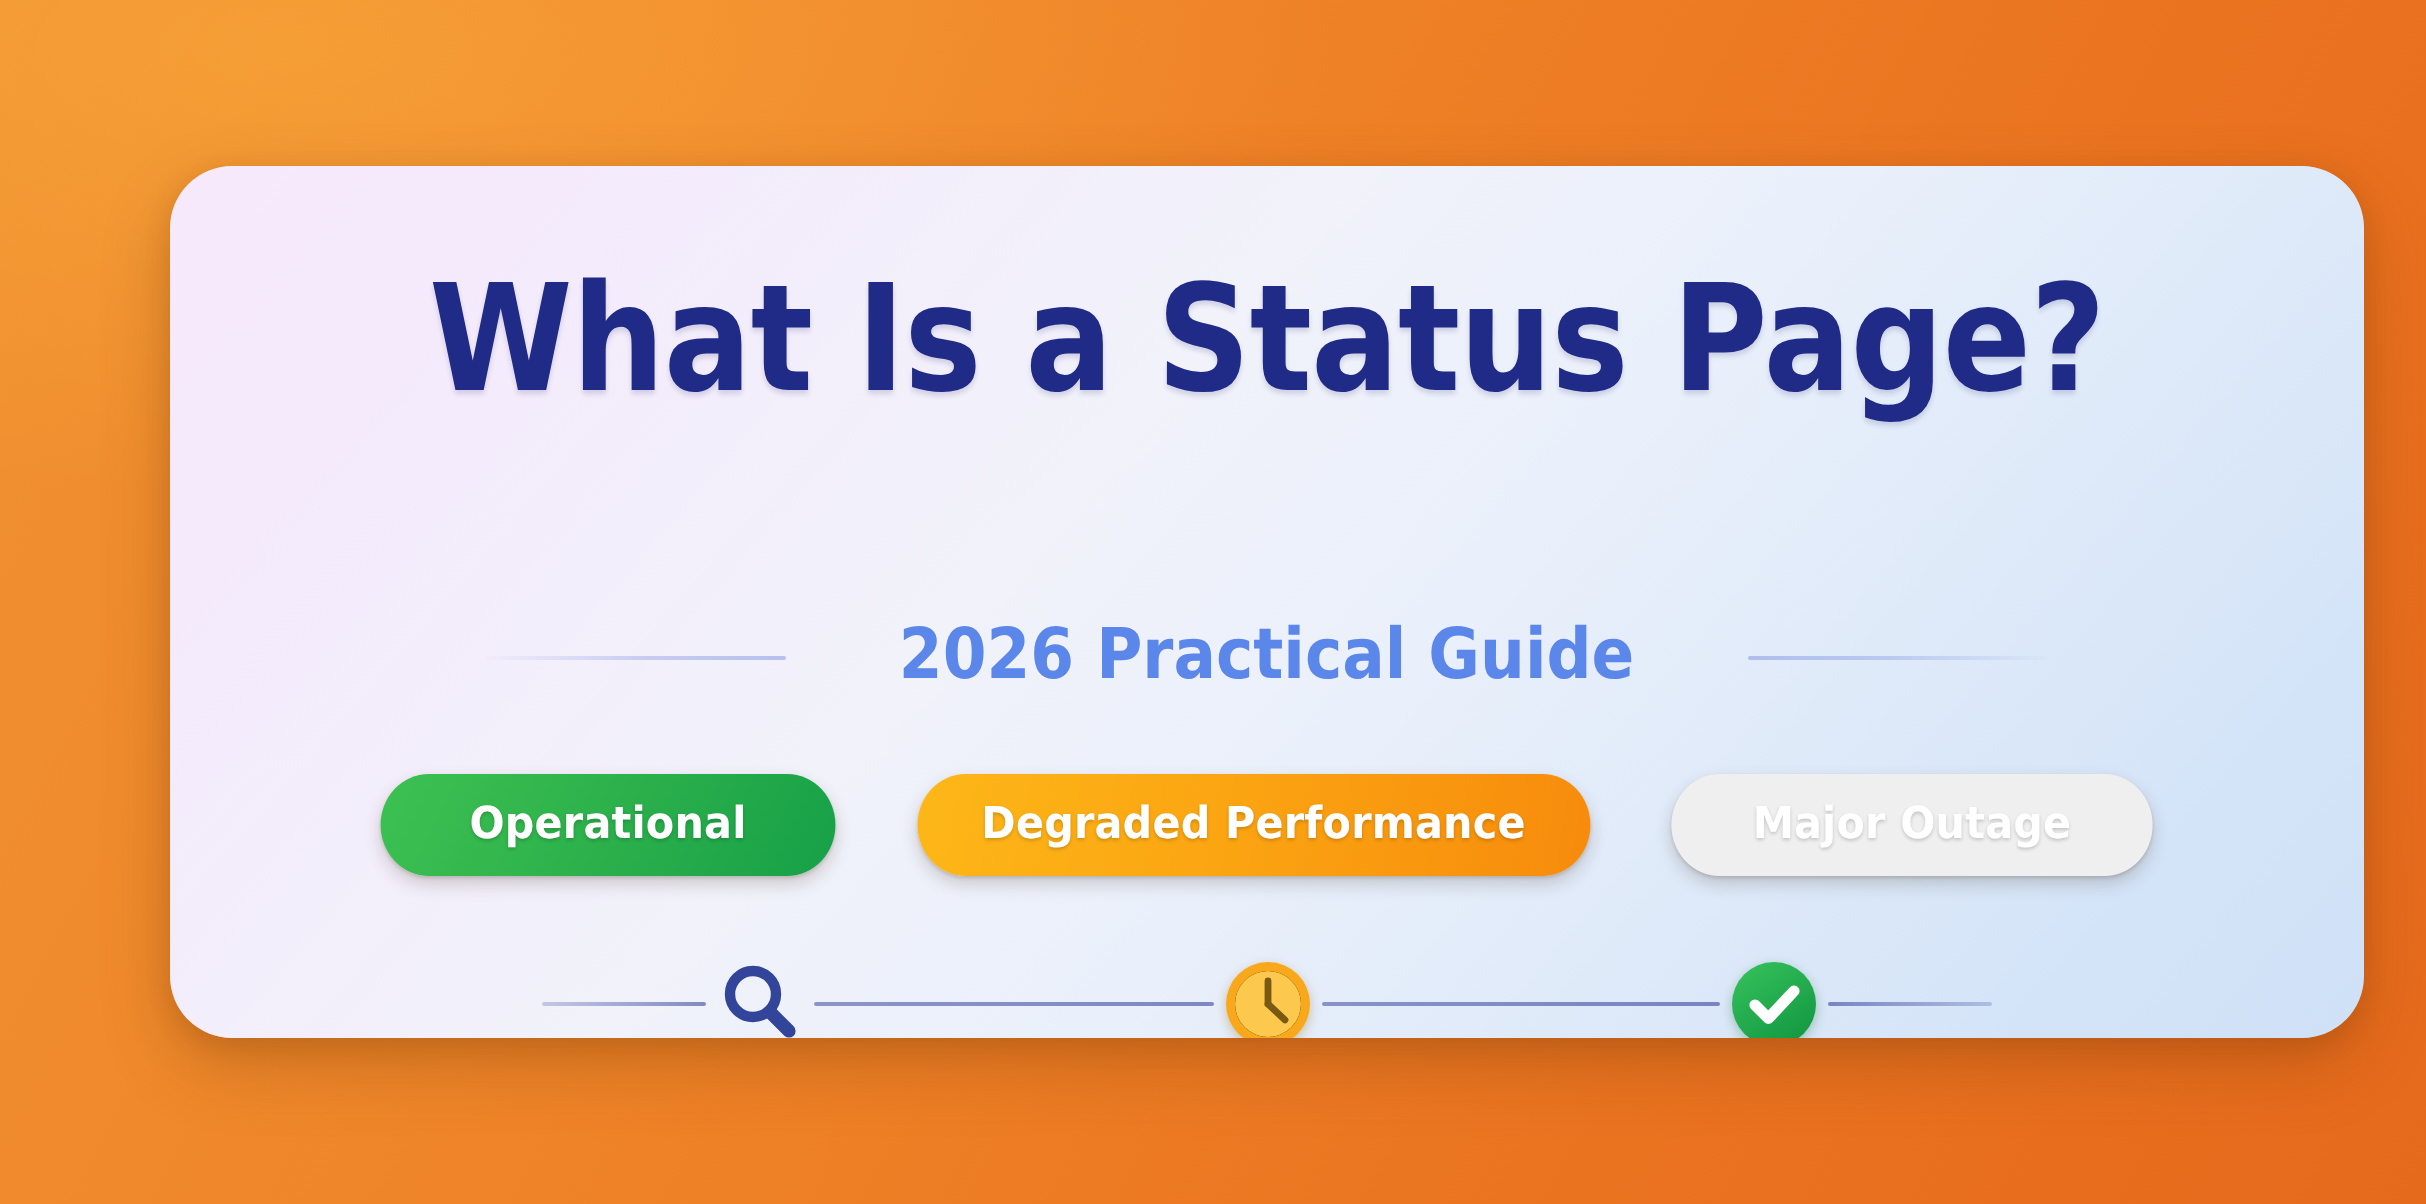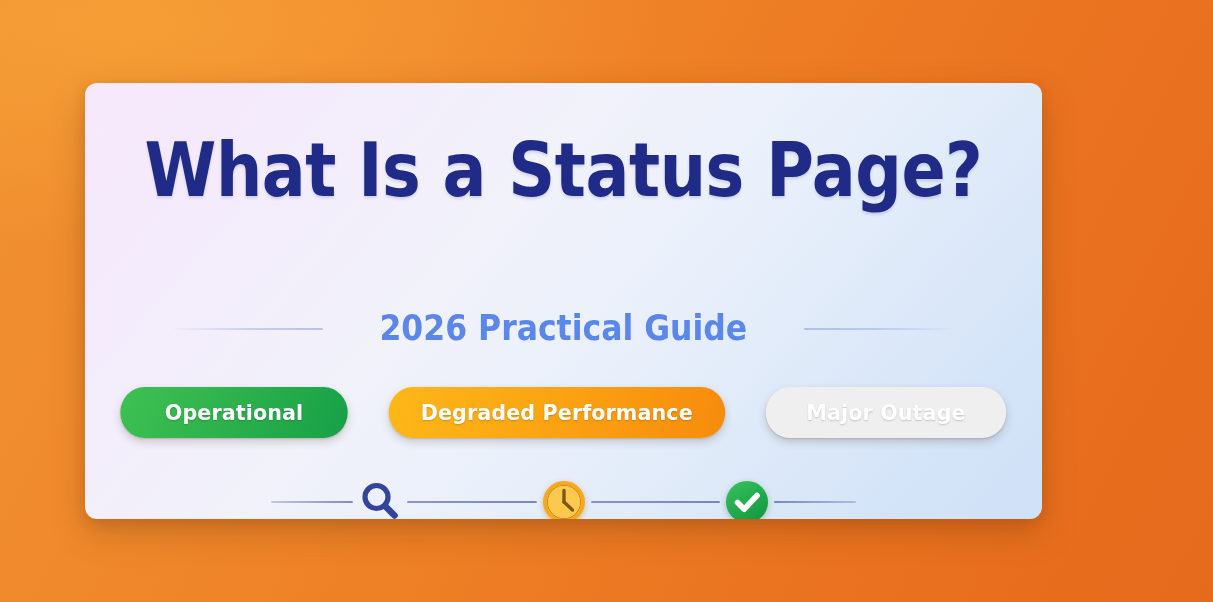--- a/index.html
+++ b/index.html
@@ -37,23 +37,23 @@
     display: flex;
     align-items: center;
     justify-content: center;
   }
 
   
   .card {
     position: absolute;
     left: 85px;
     top: 83px;
-    width: 957px;
+    width: 1097px;
     height: 436px;
-    border-radius: 12px;
+    border-radius: 31px;
     background:
       linear-gradient(131deg,
         #f6e9fb 0%,
         #f4eafc 13%,
         #f3eefb 26%,
         #f1f2fa 40%,
         #eaf0fb 56%,
         #dfeaf9 72%,
         #d4e4f8 88%,
         #cfe1f7 100%);

